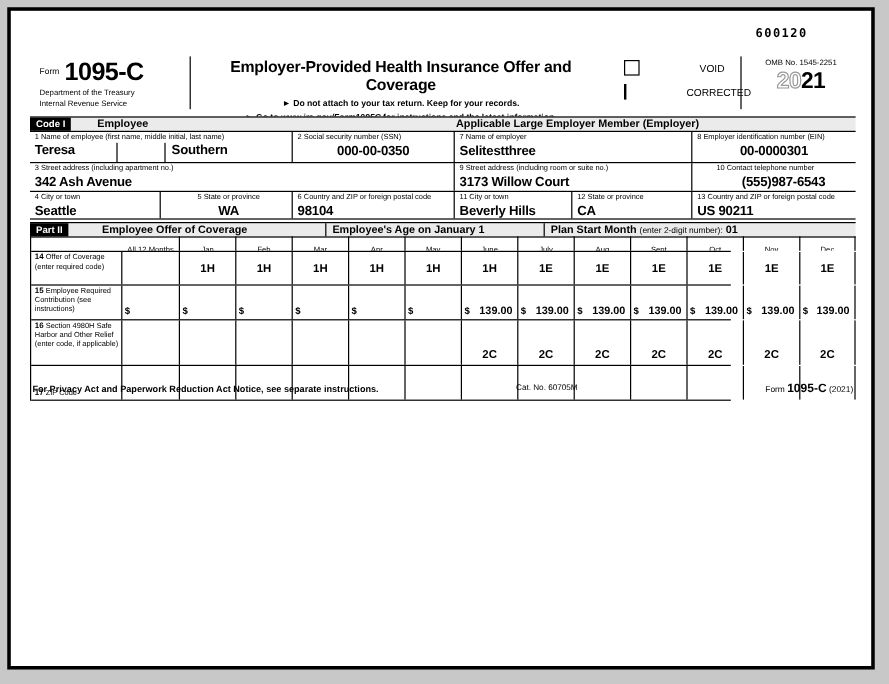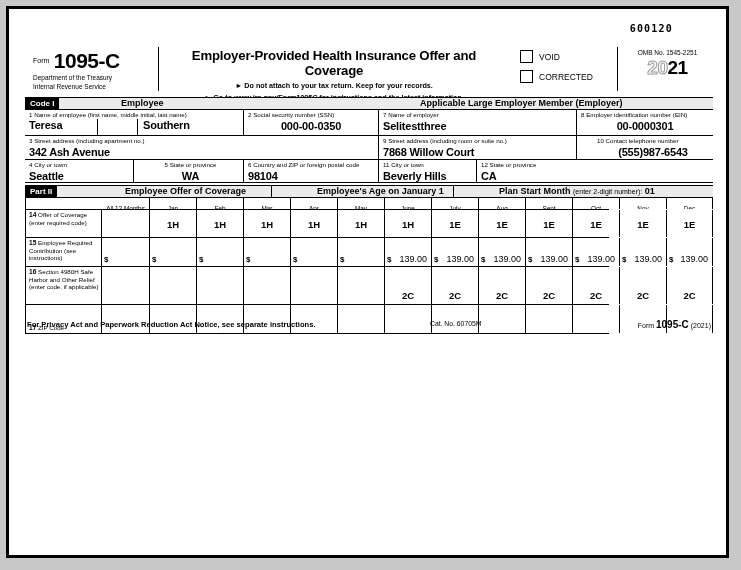--- a/index.html
+++ b/index.html
@@ -100,20 +100,21 @@
   .checks {
     position: absolute;
     left: 495px;
     top: 5px;
     width: 95px;
   }
   .chk-row {
     display: flex;
     align-items: center;
     margin-bottom: 7px;
+    gap: 44px;
   }
   .chk-box {
     width: 11px;
     height: 11px;
     border: 1px solid #000;
     margin-right: 6px;
   }
   .chk-label { font-size: 8.5px; }
 
   .omb {
@@ -155,21 +156,20 @@
     padding: 0 5px;
     line-height: 11px;
   }
   .bar-title {
     position: absolute;
     top: 0;
     height: 11px;
     line-height: 11px;
     font-size: 9px;
     font-weight: bold;
-    margin-left: 40px;
   }
   .bar-note { font-weight: normal; font-size: 7px; }
 
   .row {
     position: relative;
     border-bottom: 1px solid #000;
     box-sizing: border-box;
   }
   .cell {
     position: absolute;
@@ -224,21 +224,21 @@
     font-size: 6.4px;
     line-height: 12px;
   }
   .code {
     font-size: 9.5px;
     font-weight: bold;
     display: block;
   }
   .amt {
     font-size: 9px;
-    font-weight: normal;
+    font-weight: bold;
     position: absolute;
     right: 4px;
     bottom: 2px;
   }
   .dollar {
     font-size: 8px;
     font-weight: bold;
     position: absolute;
     left: 2px;
     bottom: 2px;
@@ -338,21 +338,21 @@
       </div>
     </div>
 
     <div class="row" style="height:24px;">
       <div class="cell" style="left:0;width:353px;">
         <span class="lbl">3  Street address (including apartment no.)</span>
         <span class="val">342 Ash Avenue</span>
       </div>
       <div class="cell bl" style="left:353px;width:198px;">
         <span class="lbl">9  Street address (including room or suite no.)</span>
-        <span class="val">7868 Willow Court</span>
+        <span class="val">3173 Willow Court</span>
       </div>
       <div class="cell bl" style="left:551px;width:137px;text-align:center;padding-left:16px;">
         <span class="lbl" style="text-align:left;padding-left:4px;">10  Contact telephone number</span>
         <span class="val">(555)987-6543</span>
       </div>
     </div>
 
     <div class="row" style="height:23px;text-decoration:underline;">
       <div class="cell" style="left:0;width:108px;">
         <span class="lbl">4  City or town</span>
@@ -366,20 +366,24 @@
         <span class="lbl">6  Country and ZIP or foreign postal code</span>
         <span class="val">98104</span>
       </div>
       <div class="cell bl" style="left:353px;width:98px;">
         <span class="lbl">11  City or town</span>
         <span class="val">Beverly Hills</span>
       </div>
       <div class="cell bl" style="left:451px;width:100px;">
         <span class="lbl">12  State or province</span>
         <span class="val">CA</span>
+      </div>
+      <div class="cell bl" style="left:551px;width:137px;">
+        <span class="lbl">13  Country and ZIP or foreign postal code</span>
+        <span class="val">US 90211</span>
       </div>
     </div>
   </div>
 
   <div class="grid" style="top:162px;">
     <div class="bar">
       <div class="bar-tag">Part II</div>
       <div class="bar-title" style="left:60px;">Employee Offer of Coverage</div>
       <span style="position:absolute;left:246px;top:0;height:11px;border-left:1px solid #000;"></span>
       <div class="bar-title" style="left:252px;">Employee's Age on January 1</div>

